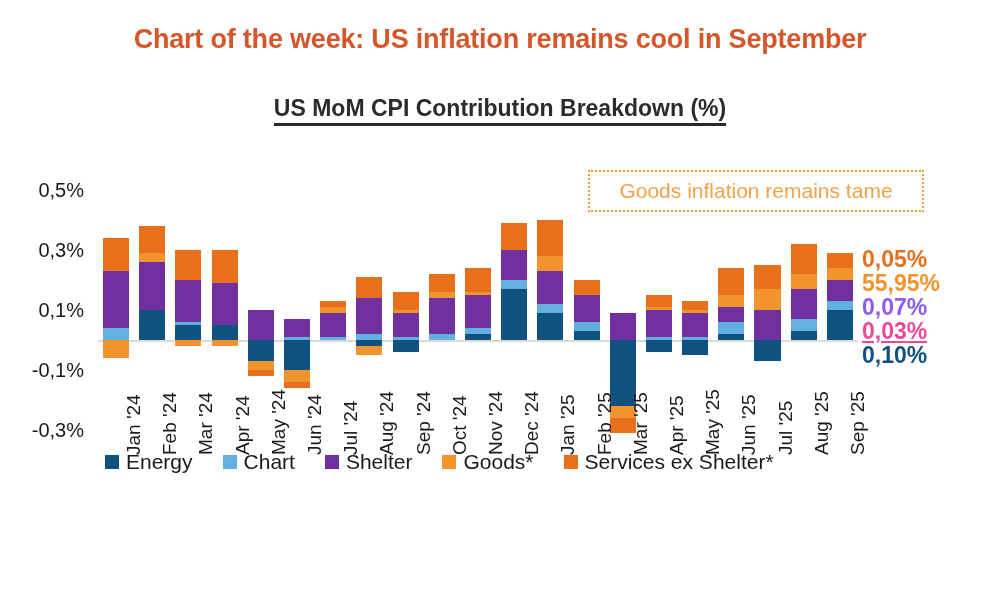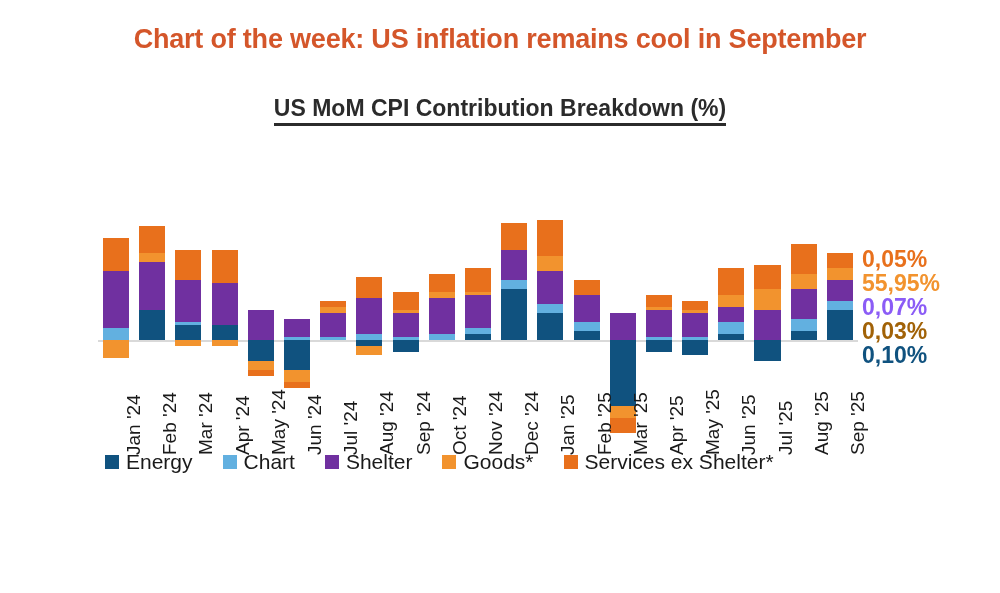--- a/index.html
+++ b/index.html
@@ -105,21 +105,31 @@
 <body>
 
 <div class="page">
 
   <div class="headline">Chart of the week: US inflation remains cool in September</div>
 
   <div class="chart-title">
     <span>US MoM CPI Contribution Breakdown (%)</span>
   </div>
 
-
+  <div class="callout">
+    <span>Goods inflation remains tame</span>
+  </div>
+
+  <div class="yaxis" id="yaxis">
+      <div class="ytick" style="top: 15px;">0,5%</div>
+      <div class="ytick" style="top: 75px;">0,3%</div>
+      <div class="ytick" style="top: 135px;">0,1%</div>
+      <div class="ytick" style="top: 195px;">-0,1%</div>
+      <div class="ytick" style="top: 255px;">-0,3%</div>
+    </div>
 
   <div class="plot">
     <div class="zeroline" id="zeroline" style="top: 165px;"></div>
     <div class="bars" id="bars">
         <div class="barcol" title="Jan '24" style="left: 5.06667px; width: 26.0571px;">
           <div class="seg" style="top: 153px; height: 12px; background: rgb(98, 176, 224);"></div>
           <div class="seg" style="top: 96px; height: 57px; background: rgb(112, 48, 160);"></div>
           <div class="seg" style="top: 63px; height: 33px; background: rgb(232, 112, 28);"></div>
           <div class="seg" style="top: 165px; height: 18px; background: rgb(242, 147, 46);"></div>
         </div>
@@ -301,18 +311,18 @@
       <div class="lg">
         <span class="sw" style="background: rgb(232, 112, 28);"></span>
         <span>Services ex Shelter*</span>
       </div>
     </div>
 
   <div class="rlabels" id="rlabels">
       <div class="rlab" style="color: rgb(232, 112, 28);">0,05%</div>
       <div class="rlab" style="color: rgb(242, 147, 46);">55,95%</div>
       <div class="rlab" style="color: #8b5cf6;">0,07%</div>
-      <div class="rlab" style="color: #a16207;">0,03%</div>
+      <div class="rlab" style="color: #ec4899; text-decoration: underline;">0,03%</div>
       <div class="rlab" style="color: rgb(16, 82, 127);">0,10%</div>
     </div>
 
 
 </div>
 
 </body></html>

